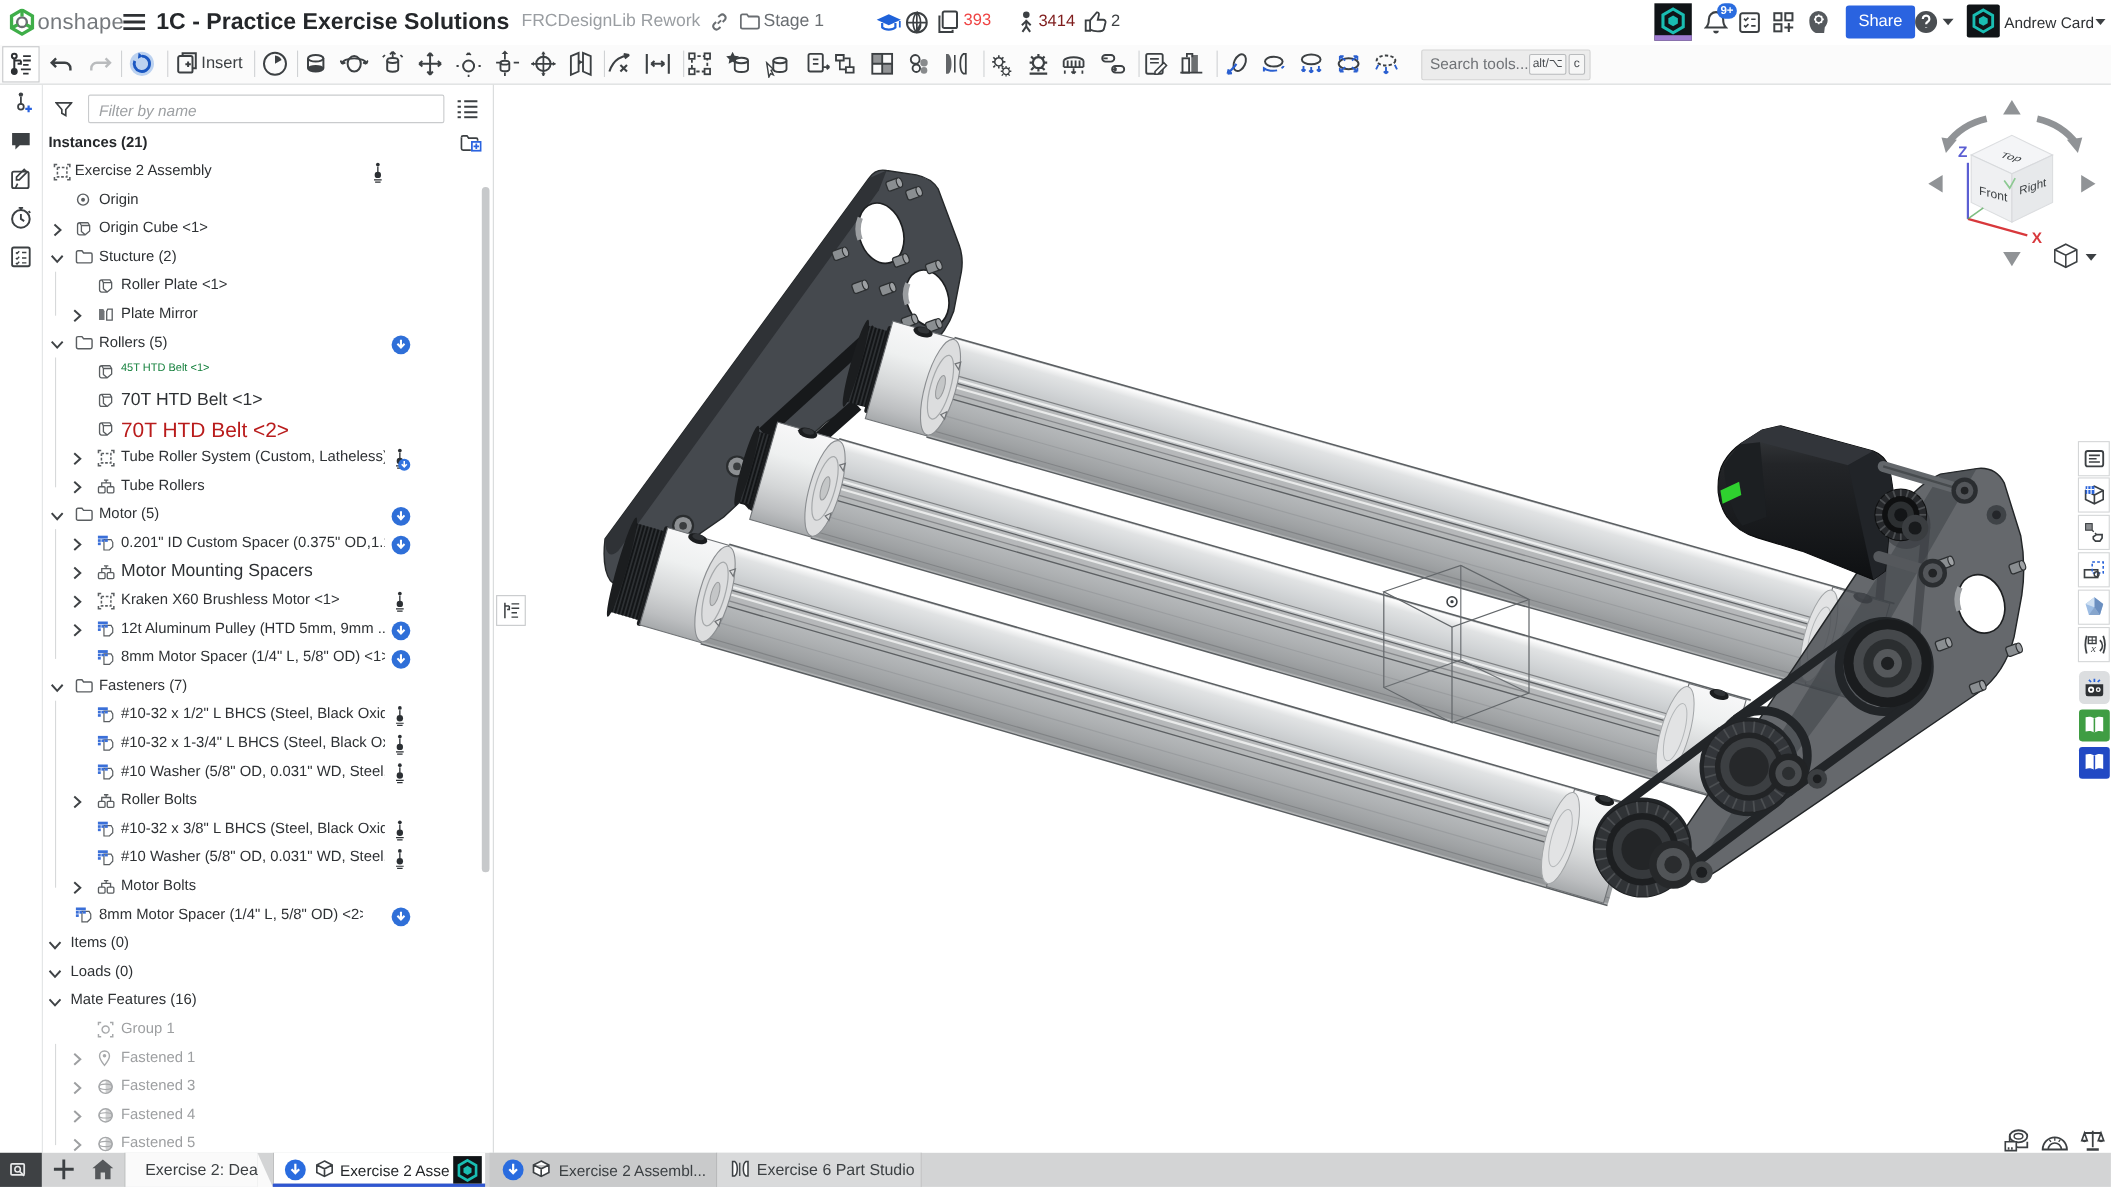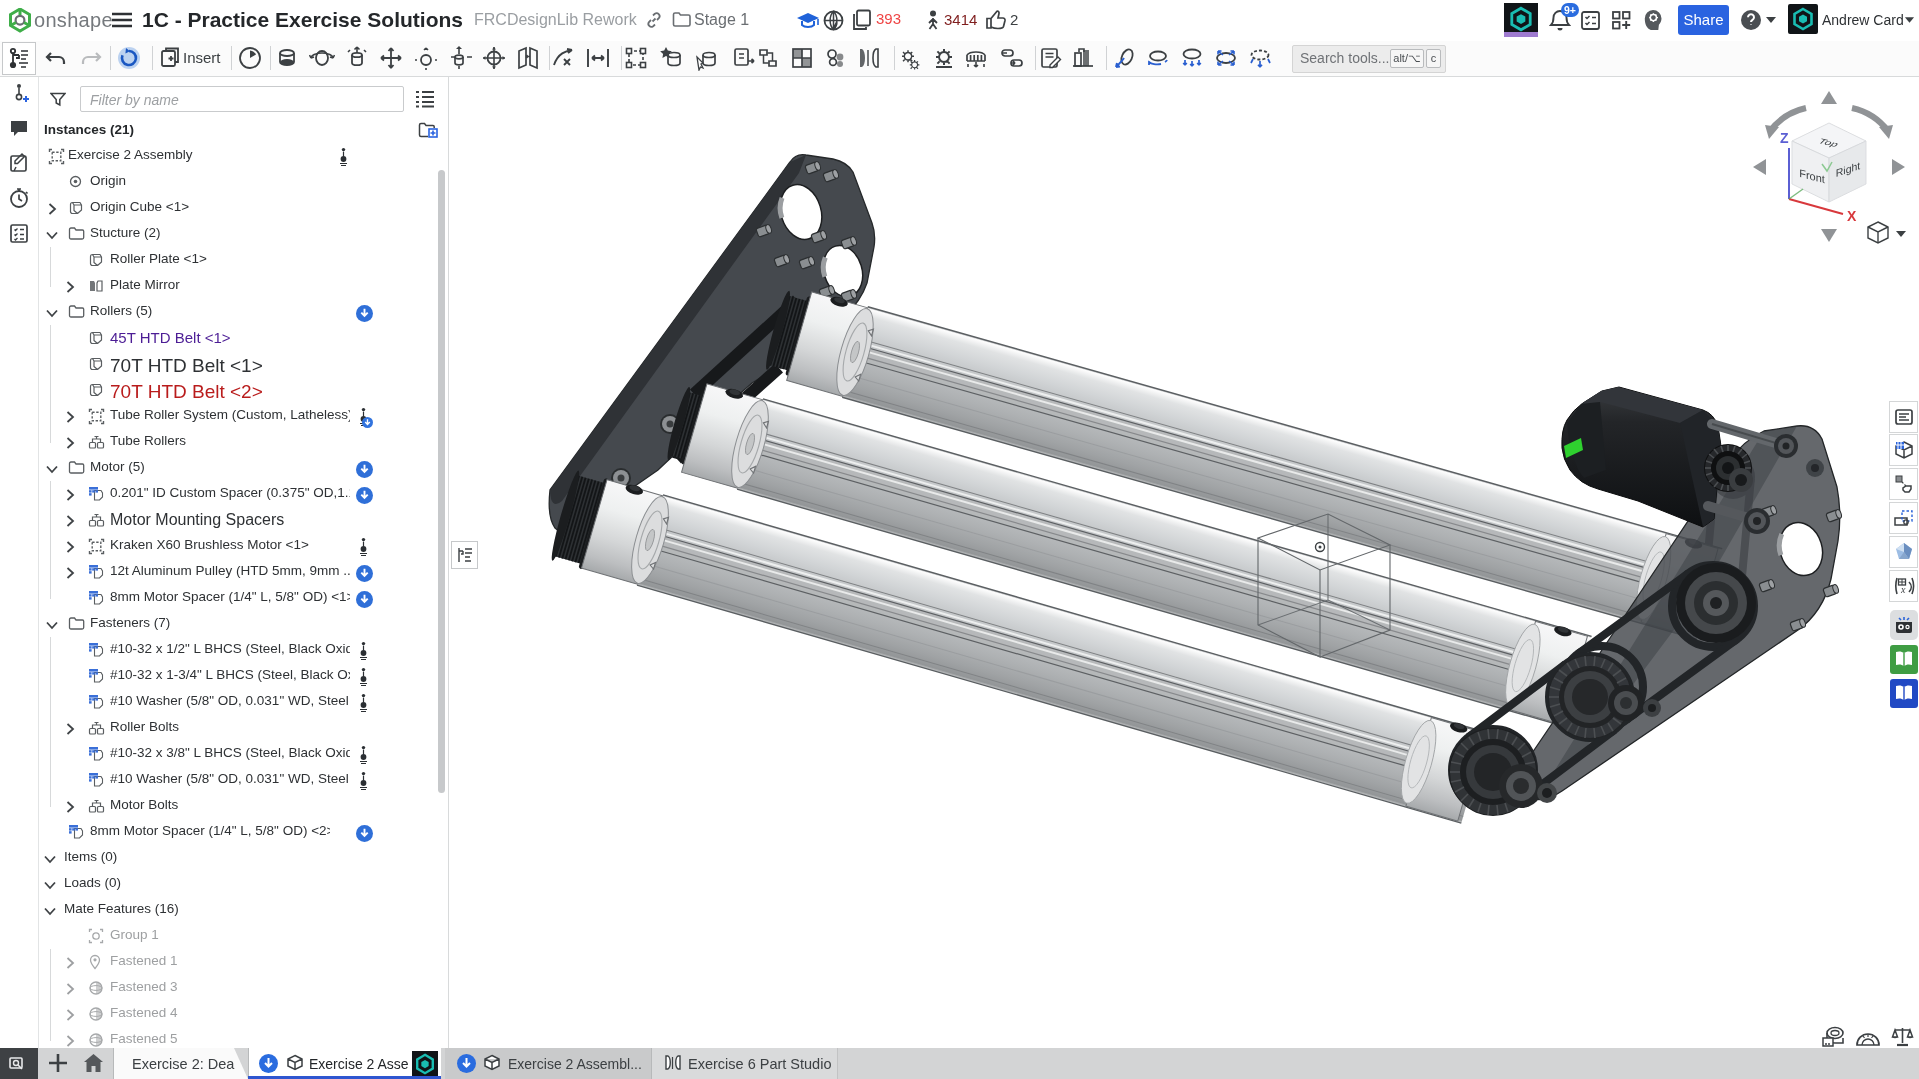--- a/index.html
+++ b/index.html
@@ -70,21 +70,21 @@
     <rect x="2" y="12" width="6.5" height="6.5" fill="none" stroke="#3c4043" stroke-width="1.8"></rect>
     <path d="M15.2 11 v8 m-4 -4 h8" stroke="#3c4043" stroke-width="1.9"></path>
   </svg>
 <svg style="position:absolute;left:1642px;top:8px" width="24" height="24" viewBox="0 0 24 24">
     <path d="M11 2 a8.5 8.5 0 0 1 8.5 8.5 c0 2.6 -1.2 4.6 -2.6 6.2 l-.6 5.3 h-7.5 C5 20.5 2.8 16.8 2.8 10.5 A8.5 8.5 0 0 1 11 2 Z" fill="#55595d"></path>
     <circle cx="11.4" cy="9.6" r="3.1" fill="none" stroke="#fff" stroke-width="1.5"></circle>
     <g stroke="#fff" stroke-width="1.4">
       <path d="M11.4 5.2 v1.6 M11.4 12.4 v1.6 M7.2 9.6 h1.6 M14.4 9.6 h1.6 M8.4 6.6 l1.1 1.1 M13.3 11.5 l1.1 1.1 M14.4 6.6 l-1.1 1.1 M9.5 11.5 l-1.1 1.1"></path>
     </g>
   </svg>
-<span style="position:absolute;left:1678px;top:5px;width:51px;height:30px;background:#2a63e0;border-radius:3px;color:#fff;font-size:15px;text-align:center;line-height:30px">Share</span>
+<span style="position:absolute;left:1678px;top:5px;width:63px;height:30px;background:#2a63e0;border-radius:3px;color:#fff;font-size:15px;text-align:center;line-height:30px">Share</span>
 <svg style="position:absolute;left:1739px;top:8px" width="24" height="24" viewBox="0 0 24 24">
     <circle cx="12" cy="12" r="10" fill="#4a4e52"></circle>
     <path d="M9 9.2 a3 3 0 1 1 4.5 2.6 c-1 .6 -1.5 1 -1.5 2.2 m0 2.6 v.4" fill="none" stroke="#fff" stroke-width="2"></path>
   </svg>
 <svg style="position:absolute;left:1765px;top:16px" width="12" height="8" viewBox="0 0 12 8">
     <path d="M1 1 L6 7 L11 1 Z" fill="#3c4043"></path>
   </svg>
 <span style="position:absolute;left:1788px;top:4px;width:30px;height:30px;background:#101417;border-radius:2px"></span>
 <svg style="position:absolute;left:1791px;top:7px" width="24" height="24" viewBox="0 0 24 24">
     <path d="M12 2 L20.5 7 V17 L12 22 L3.5 17 V7 Z" fill="none" stroke="#19bdb2" stroke-width="2.6"></path>
@@ -365,25 +365,25 @@
       <path d="M1.5 3.5 C1.5 2.7 2 2 3 2 H6.5 L8 4 H14.5 C15.3 4 15.7 4.6 15.7 5.3 V11.5 C15.7 12.4 15 13 14.2 13 H3 C2 13 1.5 12.4 1.5 11.5 Z" fill="none" stroke="#5a5e61" stroke-width="1.3"></path>
     </svg></span>
 <span style="position:absolute;left:90px;top:303px;font-size:13.5px;color:#2e3134;white-space:nowrap;max-width:240px;overflow:hidden;display:inline-block">Rollers (5)</span>
 <span style="position:absolute;left:356px;top:305px;width:17px;height:17px;border-radius:50%;background:#2f6fd8"></span>
 <svg style="position:absolute;left:356px;top:305px" width="17" height="17" viewBox="0 0 18 18">
     <path d="M9 4 V11 M5.6 8 L9 11.6 L12.4 8" stroke="#fff" stroke-width="2" fill="none"></path>
   </svg>
 <span style="position:absolute;left:88px;top:330px"><svg width="16" height="16" viewBox="0 0 16 16">
       <path d="M4.5 2.5 H12 L13.5 5 V10 L9.5 13.5 H4.5 C3 13.5 2.5 12.5 2.5 11.5 V4.5 C2.5 3.3 3.3 2.5 4.5 2.5 Z M4.5 2.5 L6 5 V10.5 L9.5 13.5 M6 5 H13.5" fill="none" stroke="#5a5e61" stroke-width="1.2" stroke-linejoin="round"></path>
     </svg></span>
-<span style="position:absolute;left:110px;top:329px;font-size:15px;color:#4c1d95;white-space:nowrap;max-width:334px;overflow:hidden;display:inline-block">45T HTD Belt &lt;1&gt;</span>
+<span style="position:absolute;left:110px;top:329px;font-size:10px;color:#15803d;white-space:nowrap;max-width:334px;overflow:hidden;display:inline-block">45T HTD Belt &lt;1&gt;</span>
 <span style="position:absolute;left:88px;top:356px"><svg width="16" height="16" viewBox="0 0 16 16">
       <path d="M4.5 2.5 H12 L13.5 5 V10 L9.5 13.5 H4.5 C3 13.5 2.5 12.5 2.5 11.5 V4.5 C2.5 3.3 3.3 2.5 4.5 2.5 Z M4.5 2.5 L6 5 V10.5 L9.5 13.5 M6 5 H13.5" fill="none" stroke="#5a5e61" stroke-width="1.2" stroke-linejoin="round"></path>
     </svg></span>
-<span style="position:absolute;left:110px;top:355px;font-size:19px;color:#2e3134;white-space:nowrap;max-width:334px;overflow:hidden;display:inline-block">70T HTD Belt &lt;1&gt;</span>
+<span style="position:absolute;left:110px;top:355px;font-size:16px;color:#2e3134;white-space:nowrap;max-width:334px;overflow:hidden;display:inline-block">70T HTD Belt &lt;1&gt;</span>
 <span style="position:absolute;left:88px;top:382px"><svg width="16" height="16" viewBox="0 0 16 16">
       <path d="M4.5 2.5 H12 L13.5 5 V10 L9.5 13.5 H4.5 C3 13.5 2.5 12.5 2.5 11.5 V4.5 C2.5 3.3 3.3 2.5 4.5 2.5 Z M4.5 2.5 L6 5 V10.5 L9.5 13.5 M6 5 H13.5" fill="none" stroke="#5a5e61" stroke-width="1.2" stroke-linejoin="round"></path>
     </svg></span>
 <span style="position:absolute;left:110px;top:381px;font-size:19px;color:#b91c1c;white-space:nowrap;max-width:334px;overflow:hidden;display:inline-block">70T HTD Belt &lt;2&gt;</span>
 <svg style="position:absolute;left:64px;top:410px" width="12" height="14" viewBox="0 0 12 14">
     <path d="M3.5 2 L9 7 L3.5 12" fill="none" stroke="#3f4346" stroke-width="1.8" transform="rotate(0 6 7)"></path>
   </svg>
 <span style="position:absolute;left:88px;top:408px"><svg width="17" height="17" viewBox="0 0 17 17">
       <g fill="none" stroke="#5a5e61" stroke-width="1.4">
         <path d="M4 1.5 H1.5 V4 M13 1.5 H15.5 V4 M4 15.5 H1.5 V13 M13 15.5 H15.5 V13"></path>

